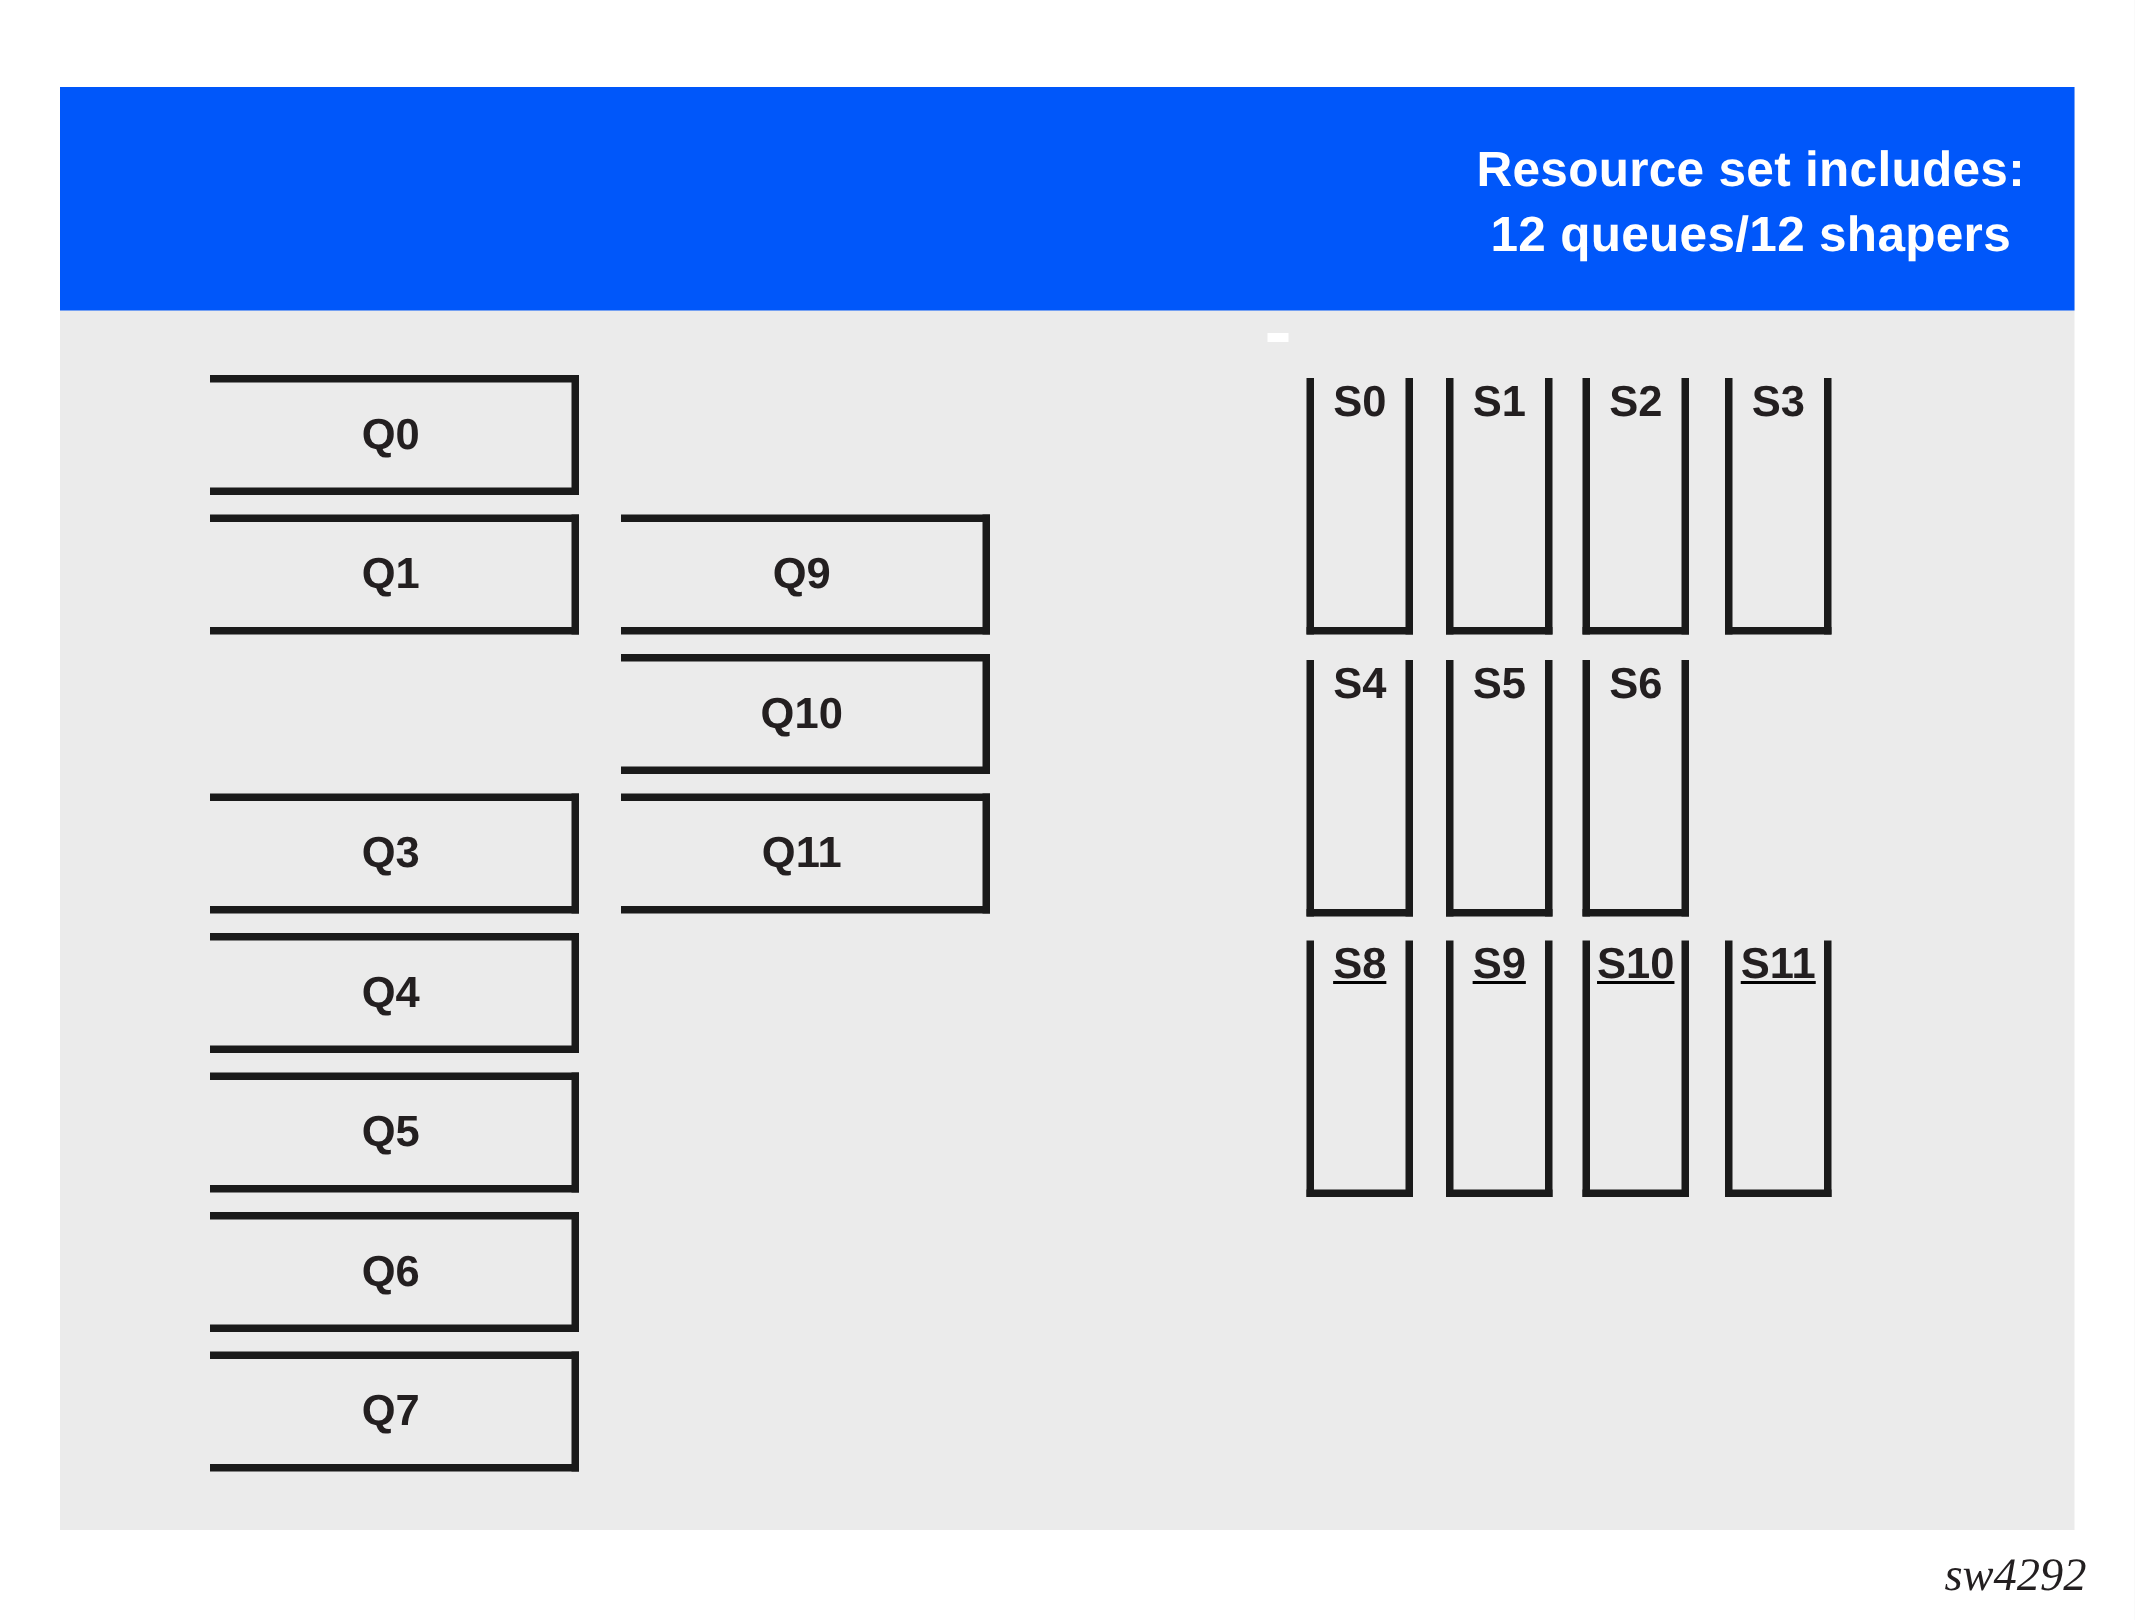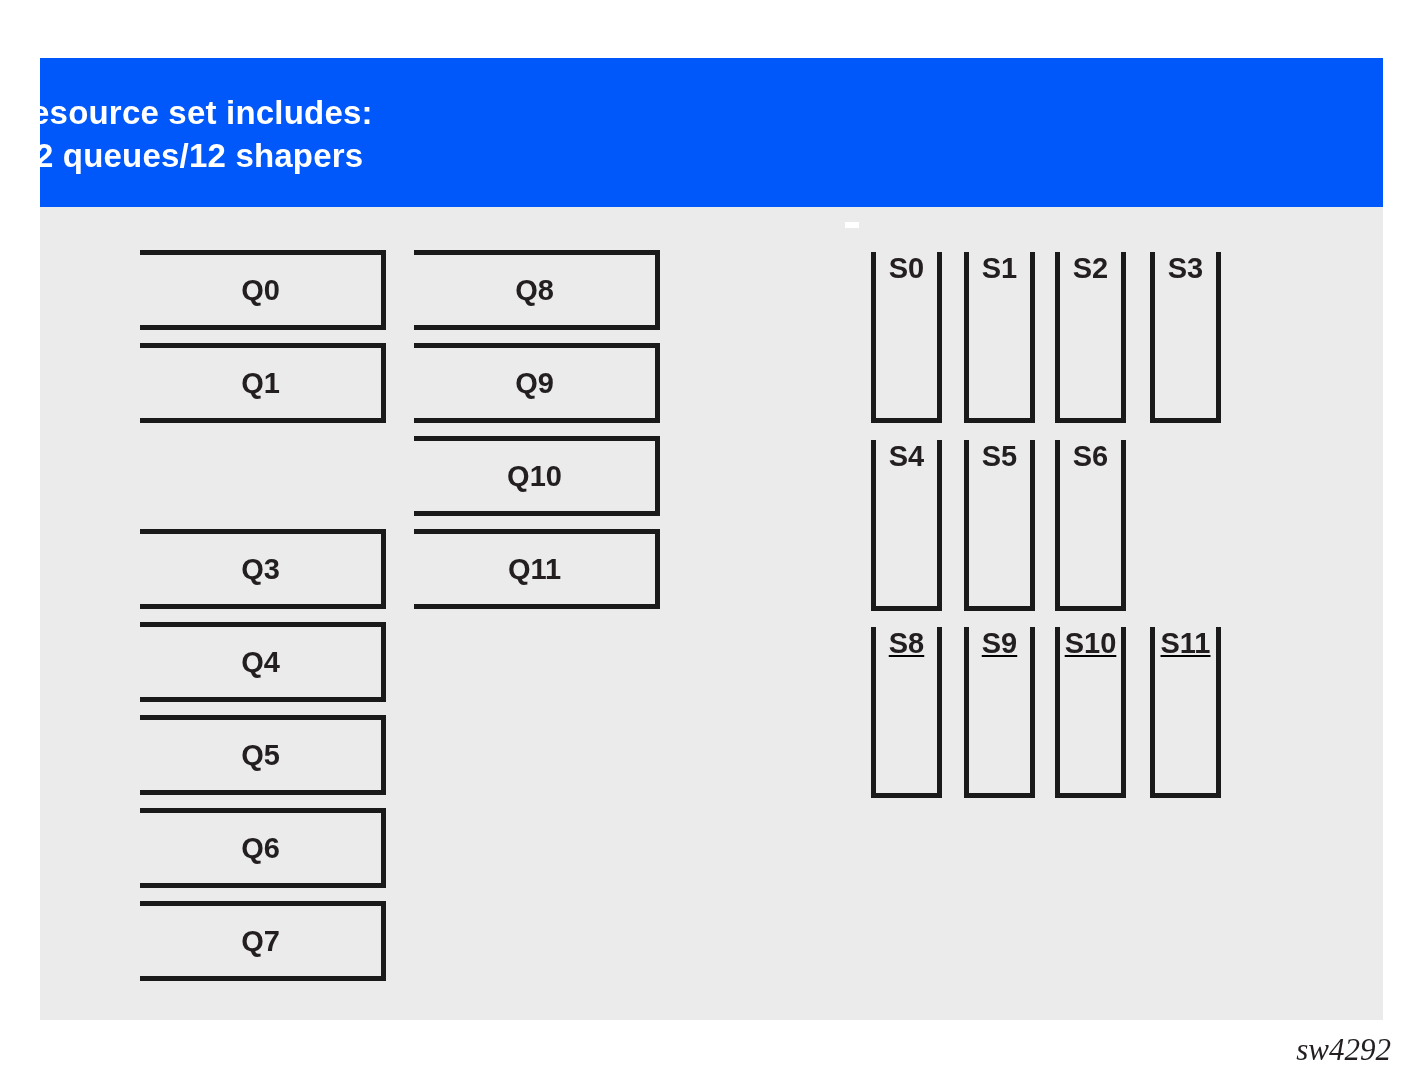--- a/index.html
+++ b/index.html
@@ -14,21 +14,21 @@
   
   .panel {
     position: absolute; left: 40px; top: 58px;
     width: 1343px; height: 962px;
     background: var(--panel-bg, #ebebeb);
   }
   .header {
     position: absolute; left: 0; top: 0;
     width: 100%; height: 149px;
     background: var(--header-bg, #0057fa);
-    display: flex; align-items: center; justify-content: flex-start;
+    display: flex; align-items: center; justify-content: flex-end;
   }
   .header-title {
     position: relative; left: -33px; top: 1px;
     color: var(--header-text, #ffffff);
     font-size: 33px; font-weight: bold;
     line-height: 43px; text-align: center;
     letter-spacing: 0.2px;
   }
   .body { position: absolute; left: 0; top: 149px; width: 100%; height: 813px; }
 
@@ -105,23 +105,20 @@
       <div class="queue qc1 qr5">
           <span class="qlabel">Q5</span>
         </div>
       <div class="queue qc1 qr6">
           <span class="qlabel">Q6</span>
         </div>
       <div class="queue qc1 qr7">
           <span class="qlabel">Q7</span>
         </div>
 
-      <div class="queue qc2 qr0">
-          <span class="qlabel">Q8</span>
-        </div>
       <div class="queue qc2 qr1">
           <span class="qlabel">Q9</span>
         </div>
       <div class="queue qc2 qr2">
           <span class="qlabel">Q10</span>
         </div>
       <div class="queue qc2 qr3">
           <span class="qlabel">Q11</span>
         </div>
 

